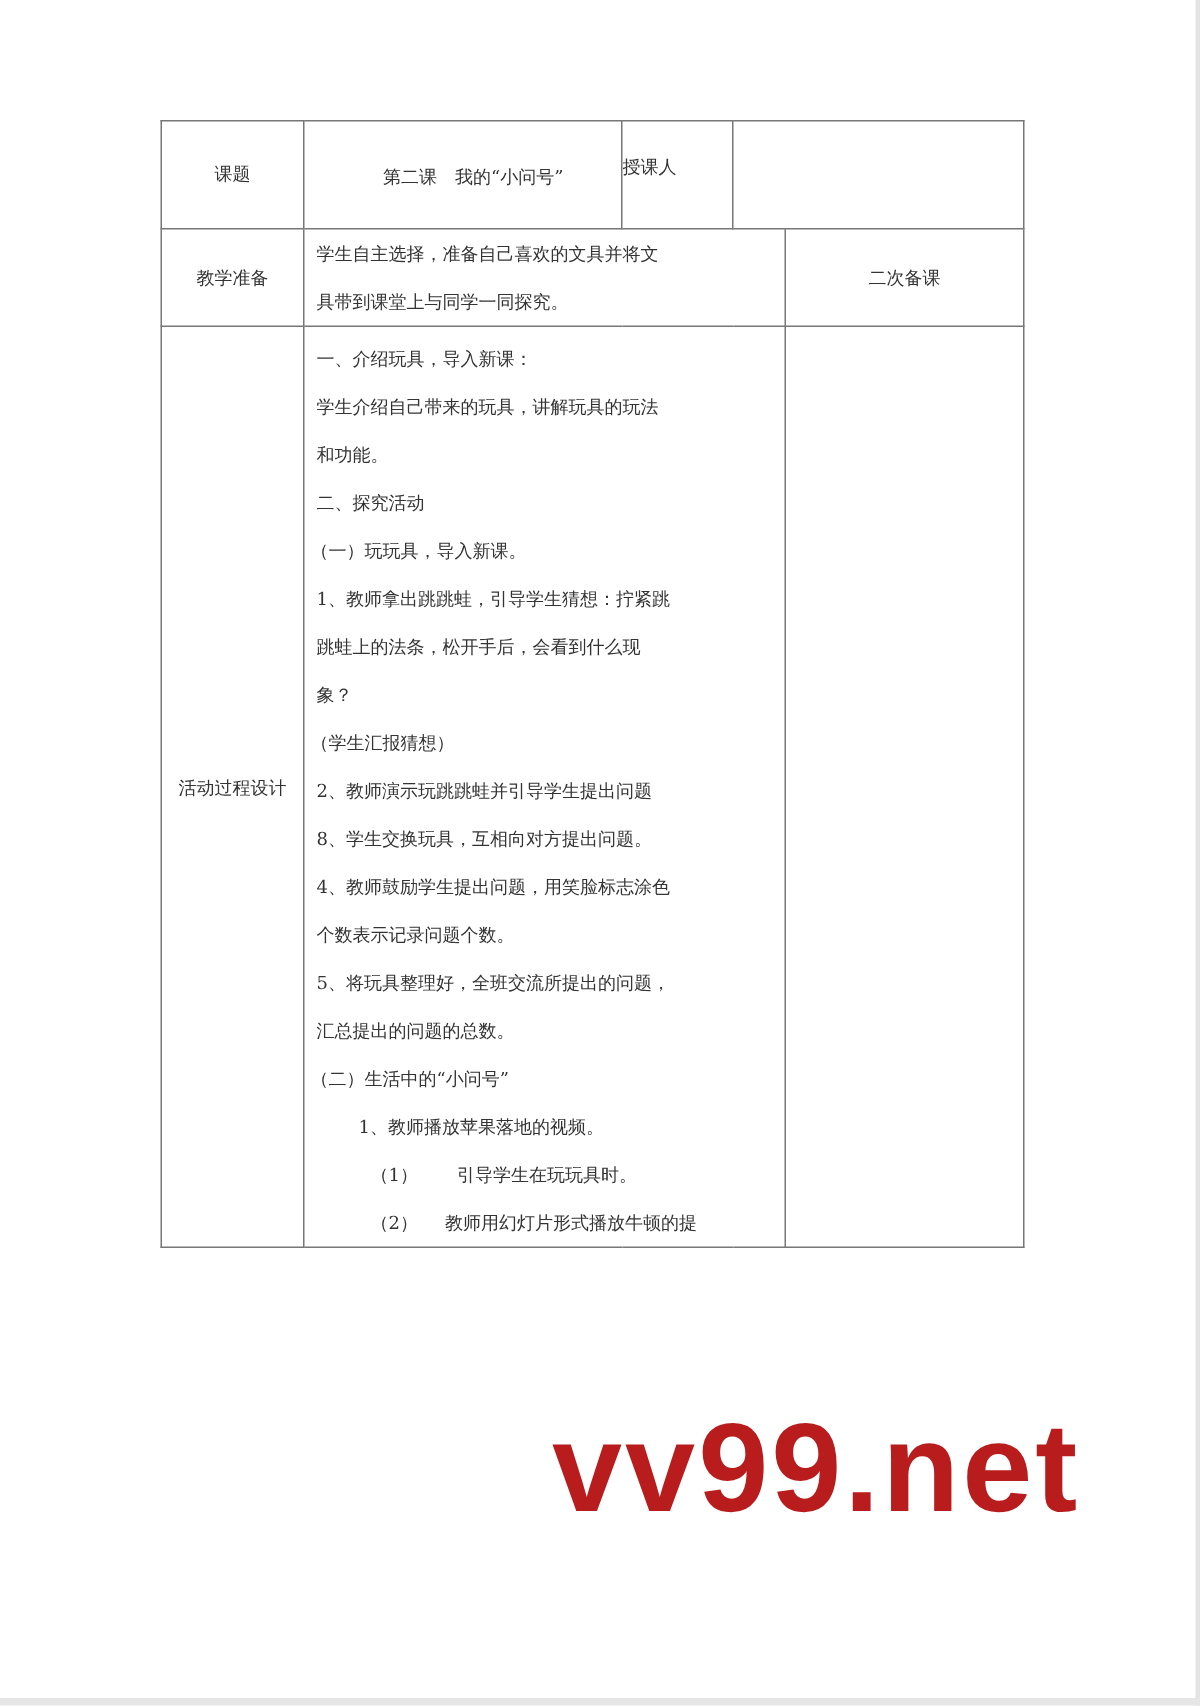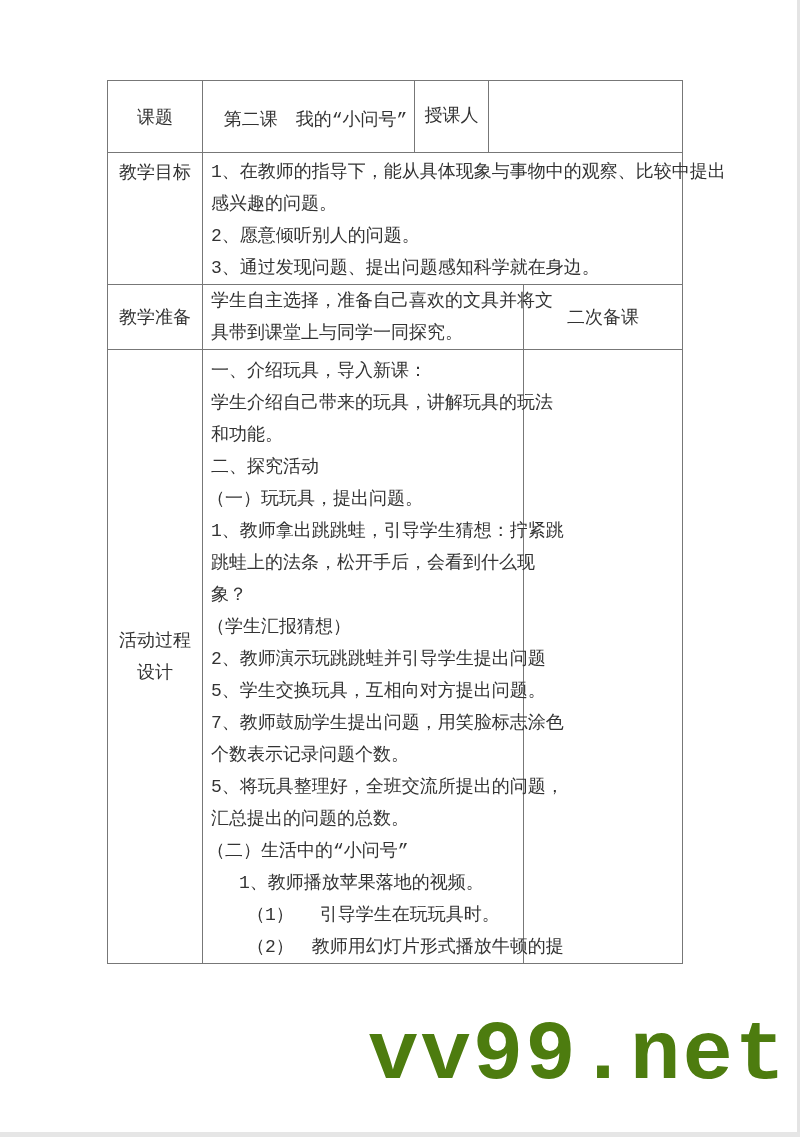--- a/index.html
+++ b/index.html
@@ -9,31 +9,30 @@
       font-family: "DejaVu Serif", "Liberation Serif", serif;
       color: #333333;
     }
     .page-edge-right {
       position: absolute; right: 0; top: 0; width: 3px; height: 1137px; background: #e4e4e4;
     }
     .page-edge-bottom {
       position: absolute; left: 0; bottom: 0; width: 800px; height: 5px; background: #e6e6e6;
     }
     .watermark {
-      position: absolute; left: 368px; top: 1014px;
-      font-family: Liberation Mono, monospace;
+      position: absolute; left: 368px; top: 936px;
+      font-family: Liberation Sans, sans-serif;
       font-weight: bold; font-size: 84px; letter-spacing: 2px;
-      color: #4d7c0f; line-height: 84px; z-index: 0; user-select: none;
+      color: #b91c1c; line-height: 84px; z-index: 0; user-select: none;
     }
     table.lesson {
       position: absolute; left: 107px; top: 80px;
       border-collapse: collapse; table-layout: fixed;
       width: 575px; z-index: 1;
-      font-size: 18px;
-      font-family: Liberation Mono, monospace;
+      font-size: 12px;
     }
     table.lesson td {
       border: 1px solid #777777; padding: 0; vertical-align: top;
     }
     .lbl { text-align: center; vertical-align: middle !important; }
     .lbl-top { text-align: center; padding-top: 4px !important; }
     .txt { padding: 3px 6px 0 8px !important; line-height: 32px; }
     .line { display: block; white-space: nowrap; }
     .ind1 { padding-left: 28px; }
     .ind2 { padding-left: 36px; }
@@ -53,61 +52,50 @@
     <col style="width:212px">
     <col style="width:74px">
     <col style="width:35px">
     <col style="width:159px">
   </colgroup>
 
   <tbody>
       <tr style="height:72px">
     <td class="lbl">课题</td>
     <td style="vertical-align:middle; padding:4px 0 0 14px;text-align:center;">第二课　我的“小问号”</td>
-    <td style="text-align:center; vertical-align:top; padding-top:22px;">授课人</td>
+    <td style="vertical-align:top; padding-top:22px;">授课人</td>
     <td colspan="2"></td>
   </tr>
 
-  <tr style="height:128px">
-    <td class="lbl-top">
-      <span class="line" style="line-height:32px;">教学目标</span>
-    </td>
-    <td colspan="4" class="txt">
-      <span class="line">1、在教师的指导下，能从具体现象与事物中的观察、比较中提出</span>
-      <span class="line">感兴趣的问题。</span>
-      <span class="line">2、愿意倾听别人的问题。</span>
-      <span class="line">3、通过发现问题、提出问题感知科学就在身边。</span>
-    </td>
-  </tr>
 
 
   <tr style="height:64px">
     <td class="lbl">教学准备</td>
     <td colspan="3" class="txt" style="padding-top:0 !important;">
       <span class="line">学生自主选择，准备自己喜欢的文具并将文</span>
       <span class="line">具带到课堂上与同学一同探究。</span>
     </td>
     <td class="lbl">二次备课</td>
   </tr>
 
   <tr style="height:609px">
     <td class="lbl" style="line-height:32px; padding:2px 4px; vertical-align:middle;margin-left:12px;">活动过程设计</td>
     <td colspan="3" class="txt" style="padding-top:5px !important;">
       <span class="line">一、介绍玩具，导入新课：</span>
       <span class="line">学生介绍自己带来的玩具，讲解玩具的玩法</span>
       <span class="line">和功能。</span>
       <span class="line">二、探究活动</span>
-      <span class="line ind0p">（一）玩玩具，提出问题。</span>
+      <span class="line ind0p">（一）玩玩具，导入新课。</span>
       <span class="line">1、教师拿出跳跳蛙，引导学生猜想：拧紧跳</span>
       <span class="line">跳蛙上的法条，松开手后，会看到什么现</span>
       <span class="line">象？</span>
       <span class="line ind0p">（学生汇报猜想）</span>
       <span class="line">2、教师演示玩跳跳蛙并引导学生提出问题</span>
-      <span class="line">5、学生交换玩具，互相向对方提出问题。</span>
-      <span class="line">7、教师鼓励学生提出问题，用笑脸标志涂色</span>
+      <span class="line">8、学生交换玩具，互相向对方提出问题。</span>
+      <span class="line">4、教师鼓励学生提出问题，用笑脸标志涂色</span>
       <span class="line">个数表示记录问题个数。</span>
       <span class="line">5、将玩具整理好，全班交流所提出的问题，</span>
       <span class="line">汇总提出的问题的总数。</span>
       <span class="line ind0p">（二）生活中的“小问号”</span>
       <span class="line ind1">1、教师播放苹果落地的视频。</span>
       <span class="line ind2"><span>（1）</span><span class="gap"></span><span>引导学生在玩玩具时。</span></span>
       <span class="line ind2"><span>（2）</span><span class="gap" style="width:18px"></span><span>教师用幻灯片形式播放牛顿的提</span></span>
     </td>
     <td></td>
   </tr>

